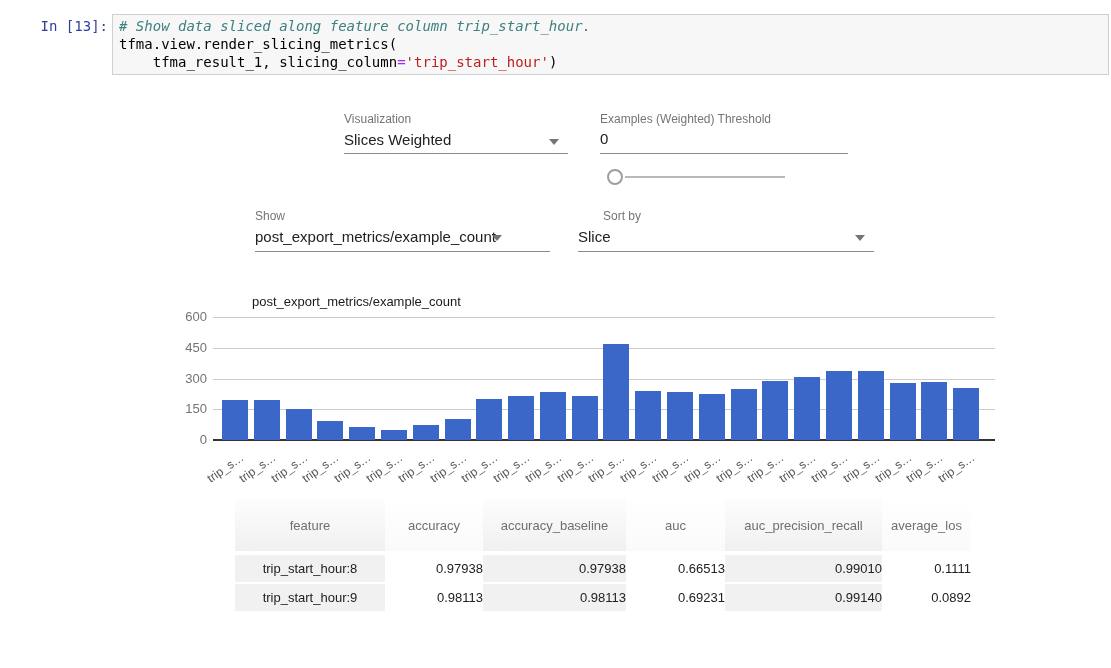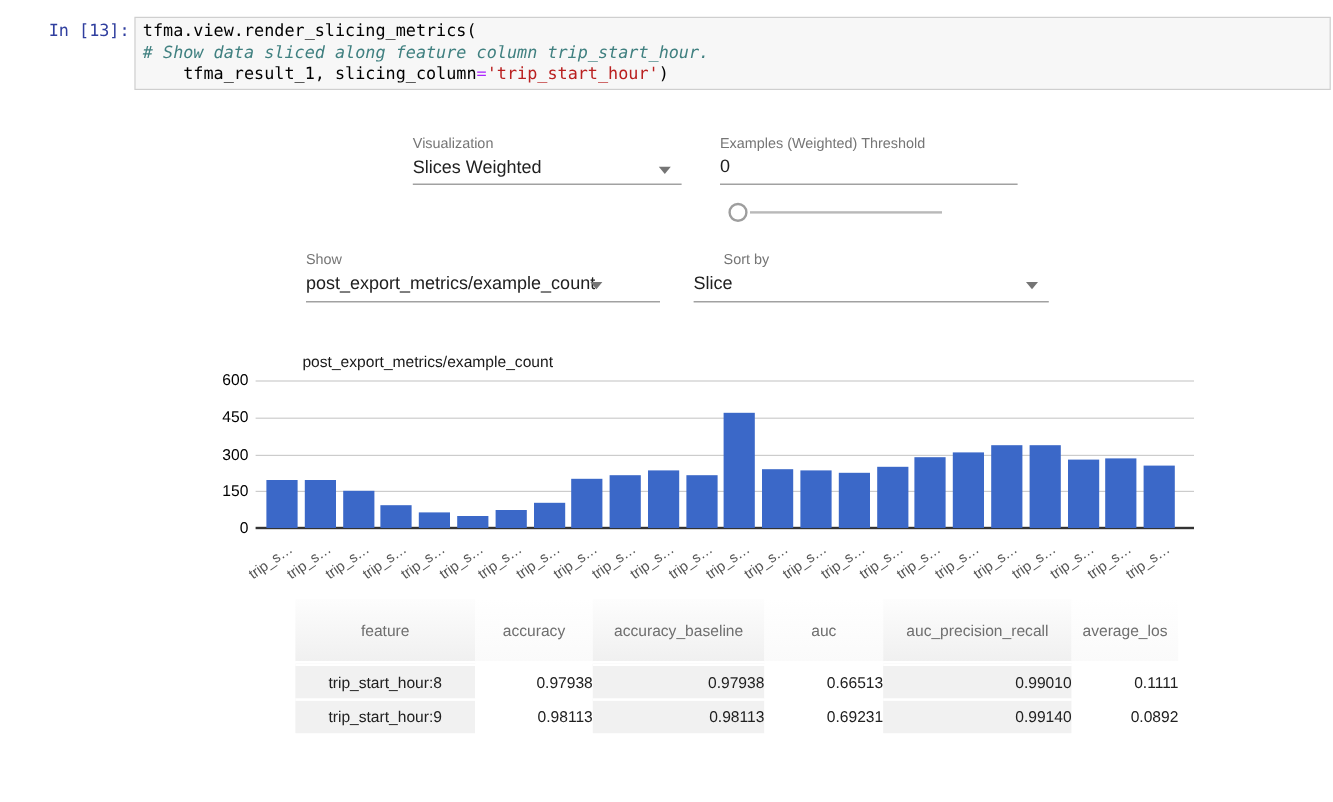--- a/index.html
+++ b/index.html
@@ -27,27 +27,27 @@
   .thr-input{border:none;background:transparent;font-size:15px;color:#212121;outline:none;
              font-family:"Liberation Sans",sans-serif;padding:0;}
   .slider-handle{width:12px;height:12px;border:2px solid #9e9e9e;border-radius:50%;background:#fff;}
   .slider-track{height:2px;background:#b9b9b9;}
 
   
   .legend-swatch{width:24px;height:14px;}
   .legend-text{font-size:13px;color:#1a1a1a;}
   .gridline{height:1px;background:#cccccc;}
   .baseline{height:2px;background:#333;}
-  .ytick{width:50px;text-align:right;font-size:13px;color:#000000;height:18px;line-height:18px;}
+  .ytick{width:50px;text-align:right;font-size:13px;color:#737373;height:18px;line-height:18px;}
   .bar{background:#3b68c8;}
   .xlabel{font-size:12px;color:#555;white-space:nowrap;height:14px;line-height:14px;
           transform:rotate(-35deg);transform-origin:100% 50%;}
 
   
-  .metrics-table-wrap{left:246px;top:499px;width:736px;height:169px;overflow:hidden;}
+  .metrics-table-wrap{left:235px;top:499px;width:736px;height:169px;overflow:hidden;}
   table.metrics{border-collapse:separate;border-spacing:0;table-layout:fixed;width:736px;}
   table.metrics th{font-weight:normal;font-size:13px;color:#6f6f6f;height:52px;
                    text-align:center;padding:0;overflow:hidden;}
   table.metrics td{font-size:13px;color:#212121;height:27px;padding:0;overflow:hidden;
                    white-space:nowrap;border-top:2px solid #fff;}
   table.metrics th{border-bottom:2px solid #fff;}
   th.shade{background:linear-gradient(#fdfdfd,#f0f0f0);}
   th.plain{background:linear-gradient(#ffffff,#fafafa);}
   td.shade{background:#f1f1f1;}
   td.plain{background:#ffffff;}
@@ -56,22 +56,22 @@
   td.col5{text-align:right;padding-right:0;}
   th.col5{text-align:right;padding-right:0;}
 </style>
 </head>
 <body>
 
 <div id="canvas">
 
   <div class="abs prompt">In [13]:</div>
   <div class="abs code-cell">
+    <div class="code-line tok-comment"># Show data sliced along feature column trip_start_hour.</div>
     <div class="code-line">tfma.view.render_slicing_metrics(</div>
-    <div class="code-line tok-comment"># Show data sliced along feature column trip_start_hour.</div>
     <div class="code-line"><span>    tfma_result_1, slicing_column</span><span class="tok-op">=</span><span class="tok-str">'trip_start_hour'</span><span>)</span></div>
   </div>
 
   <div class="abs ctl-label" style="left:344px;top:112px;">Visualization</div>
   <div class="abs ctl-value" style="left:344px;top:131px;">Slices Weighted</div>
   <div class="abs caret" style="left:549px;top:139px;"></div>
   <div class="abs underline" style="left:344px;top:153px;width:224px;"></div>
 
   <div class="abs ctl-label" style="left:600px;top:112px;">Examples (Weighted) Threshold</div>
   <input class="abs thr-input" style="left: 600px; top: 130px; width: 240px;" value="0">

